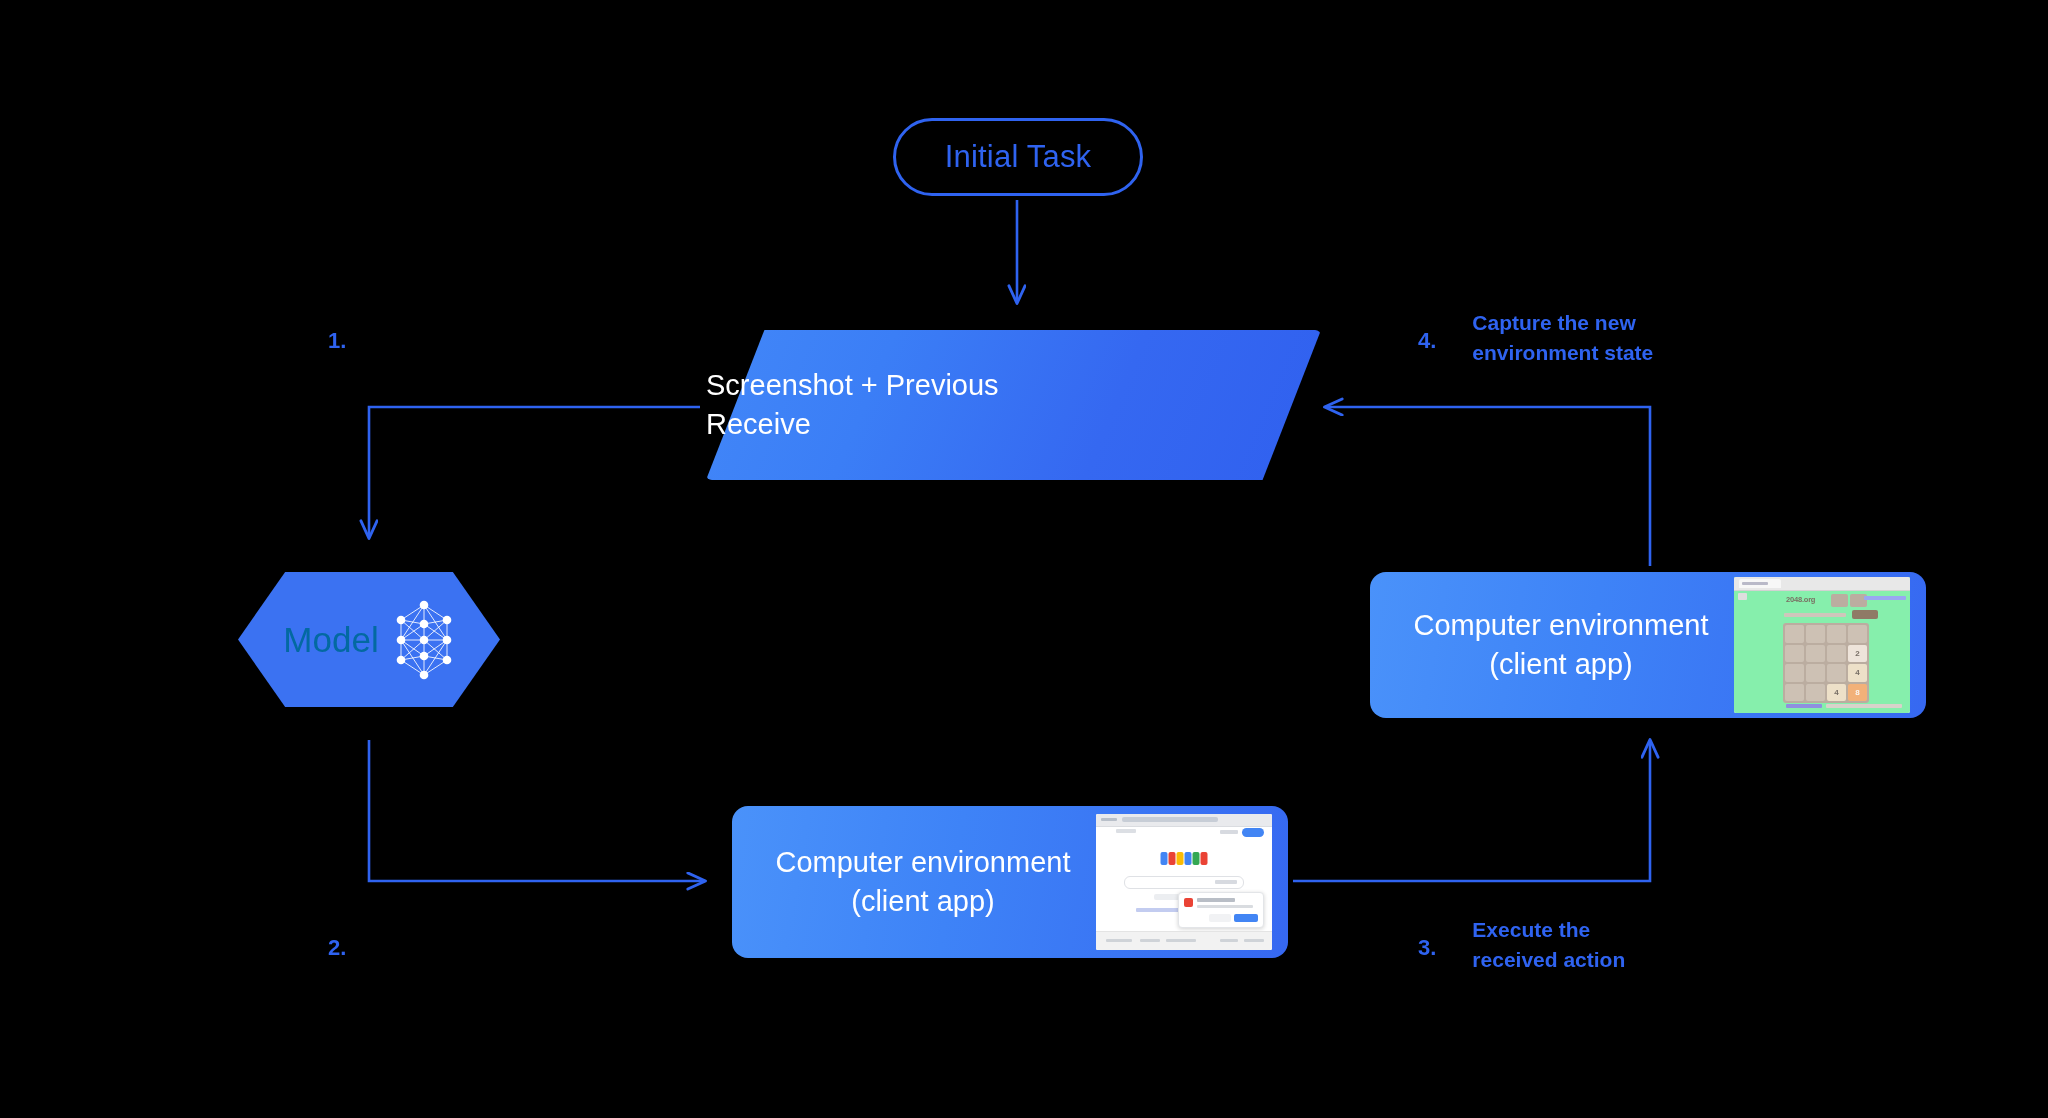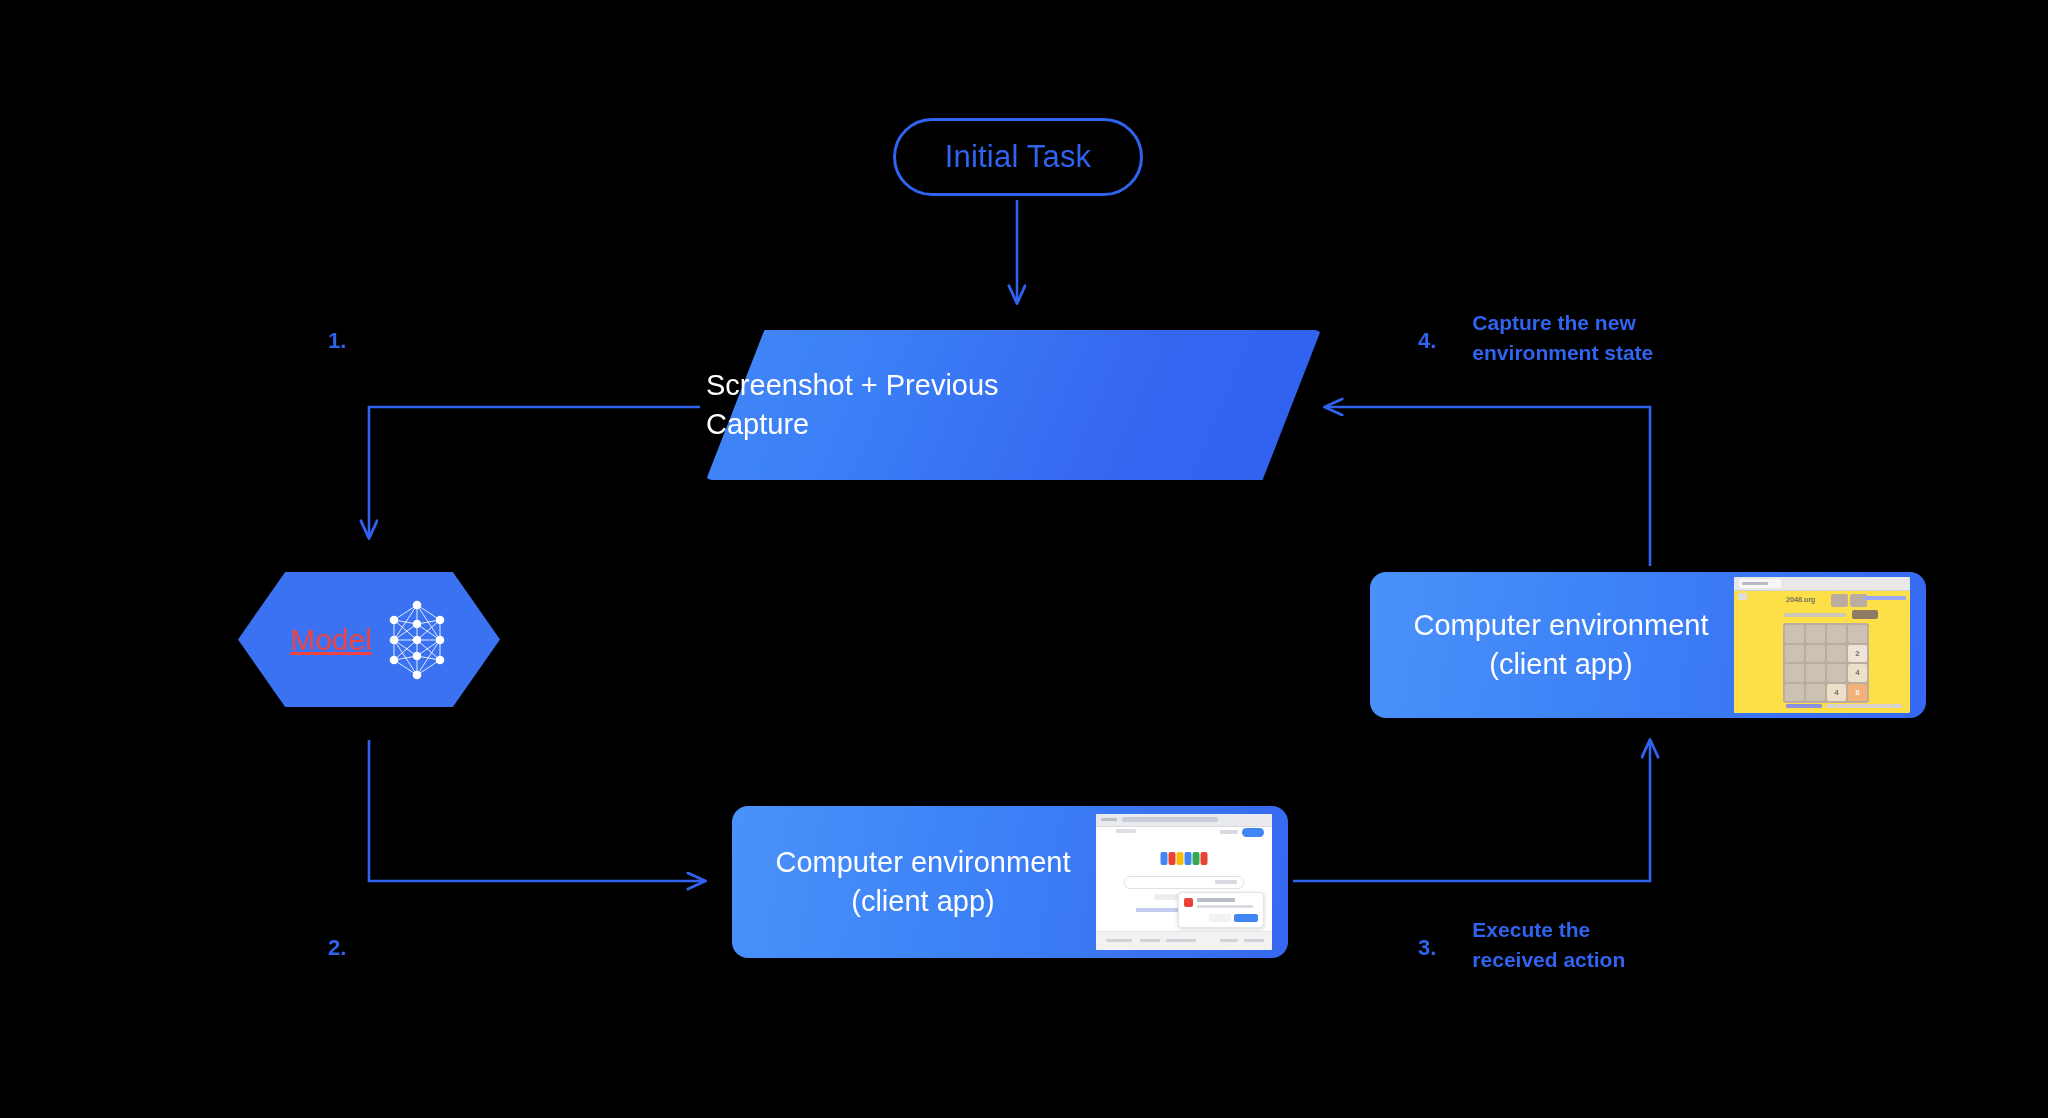--- a/index.html
+++ b/index.html
@@ -83,23 +83,22 @@
   }
   #model-shape .hex-inner {
     position: absolute;
     inset: 0;
     display: flex;
     align-items: center;
     justify-content: center;
     gap: 14px;
   }
   #model-shape .model-label {
-    color: #ef4444;
-    font-size: 30px;
-    text-decoration: underline;
+    color: #0369a1;
+    font-size: 35px;
   }
   #model-shape .nn-icon { display: block; }
 
   
   .env-card {
     position: absolute;
     border-radius: 16px;
     background: linear-gradient(100deg, #4a92fa 0%, #3e83f7 40%, #3668f1 100%);
     display: flex;
     align-items: center;
@@ -121,21 +120,21 @@
     border-radius: 2px;
     position: relative;
     overflow: hidden;
     flex: none;
   }
 
   #env-right { left: 1370px; top: 572px; width: 556px; height: 146px; }
   #env-bottom { left: 732px; top: 806px; width: 556px; height: 152px; }
 
   
-  .t2048 { position: absolute; inset: 0; background: #fde047; }
+  .t2048 { position: absolute; inset: 0; background: #86efac; }
   .t2048 .tbar {
     position: absolute; left: 0; top: 0; right: 0; height: 13px;
     background: #e8e8e8; border-bottom: 1px solid #d2d2d2;
   }
   .t2048 .tbar .ttab {
     position: absolute; left: 5px; top: 2px; width: 42px; height: 9px;
     background: #f7f7f7; border-radius: 2px 2px 0 0;
   }
   .t2048 .tbar .ttab i {
     position: absolute; left: 3px; top: 3px; width: 26px; height: 3px;
@@ -321,21 +320,21 @@
   </svg>
 
   <div id="initial-task">
     <span class="label">Initial Task</span>
   </div>
 
   <div id="context-shape">
     <div class="para"></div>
     <div class="para-text">
       <span>Screenshot + Previous</span>
-      <span>Capture</span>
+      <span>Receive</span>
     </div>
   </div>
 
   <div id="model-shape">
     <div class="hex"></div>
     <div class="hex-inner">
       <span class="model-label">Model</span>
       <svg class="nn-icon" width="62" height="84" viewBox="0 0 62 84">
         <g stroke="#ffffff" stroke-width="0.9" fill="none" opacity="0.95">
 

